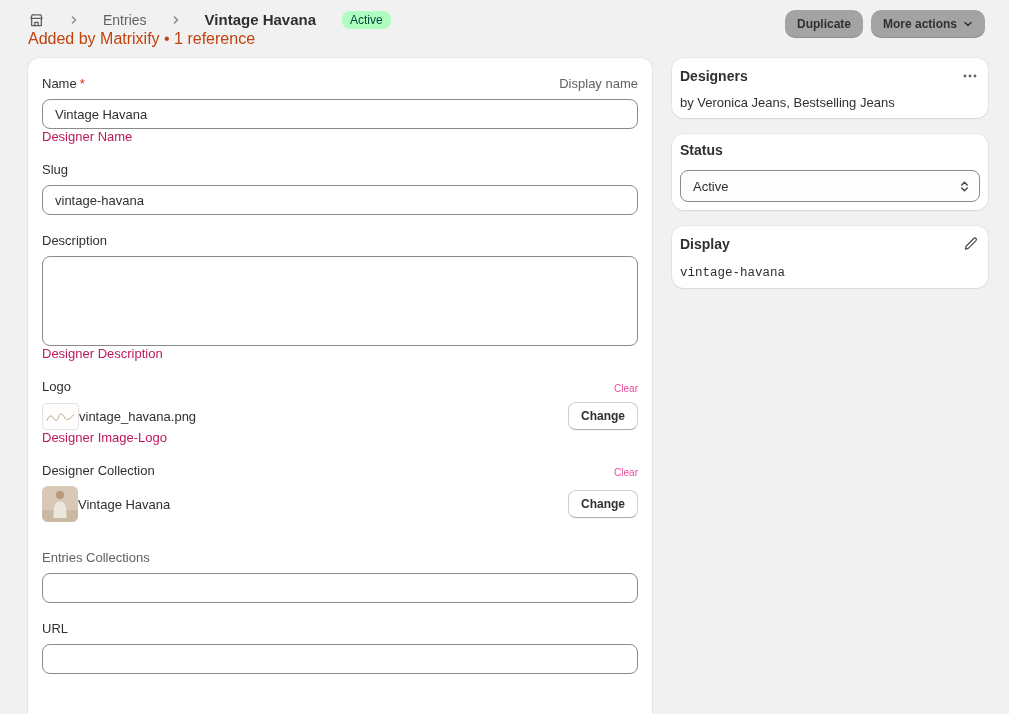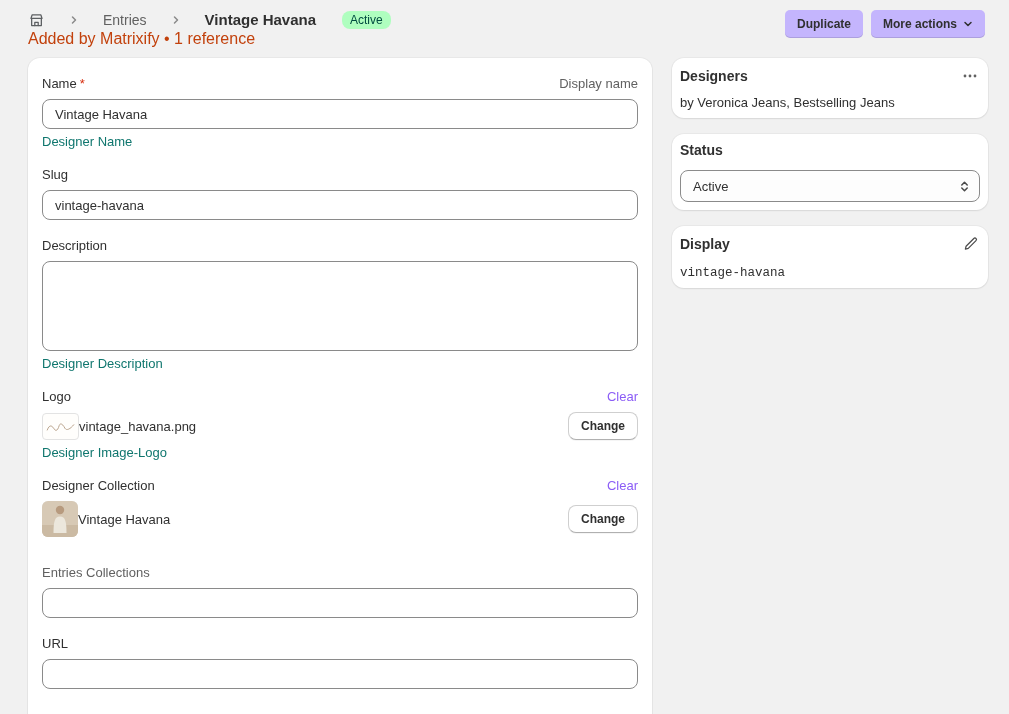--- a/index.html
+++ b/index.html
@@ -26,21 +26,21 @@
   .badge {
     background: #affebf; color: #014b40;
     font-size: 12px; line-height: 16px;
     padding: 1px 8px; border-radius: 8px;
     margin-left: 2px;
   }
   .meta-row { font-size: 16px; color: #c2410c; }
   .actions { display: flex; gap: 8px; }
   .btn {
     font-family: inherit; font-size: 12px; font-weight: 600; color: #303030;
-    background: #c4b5fd; border: none; border-radius: 5px;
+    background: #a3a3a3; border: none; border-radius: 10px;
     height: 28px; padding: 0 12px;
     display: inline-flex; align-items: center; gap: 6px;
     cursor: pointer;
     box-shadow: inset 0 -1px 0 rgba(0,0,0,0.12);
   }
 
   
   .layout { display: flex; align-items: flex-start; gap: 20px; padding: 10px 21px 0 28px; }
   .card {
     background: #ffffff; border-radius: 12px;
@@ -55,22 +55,22 @@
   .label-row { display: flex; justify-content: space-between; align-items: flex-end; margin-bottom: 8px; }
   label { font-size: 13px; color: #303030; display: inline-flex; }
   .req { color: #d72c0d; margin-left: 3px; }
   .muted { color: #616161; }
   .text-input {
     width: 100%; height: 30px;
     border: 1px solid #8a8a8a; border-radius: 8px;
     padding: 0 12px; font: inherit; color: #303030; background: #fff;
   }
   textarea.text-input { height: 90px; padding: 8px 12px; resize: none; display: block; }
-  .helper { margin-top: 5px; color: #0f766e; font-size: 13px; }
-  .link { color: #8b5cf6; text-decoration: none; cursor: pointer; font-size: 13px; }
+  .helper { color: #be185d; font-size: 13px; }
+  .link { color: #ec4899; text-decoration: none; cursor: pointer; font-size: 10px; }
   .media-row { display: flex; align-items: center; }
   .change-btn {
     margin-left: auto;
     background: #fff; border: 1px solid #cfcfcf; border-bottom-color: #b0b0b0;
     border-radius: 8px; height: 28px; padding: 0 12px;
     font-family: inherit; font-size: 12px; font-weight: 600; color: #303030;
     cursor: pointer; box-shadow: 0 1px 0 rgba(0,0,0,0.04);
   }
   .logo-thumb {
     width: 37px; height: 27px; flex: 0 0 auto;

